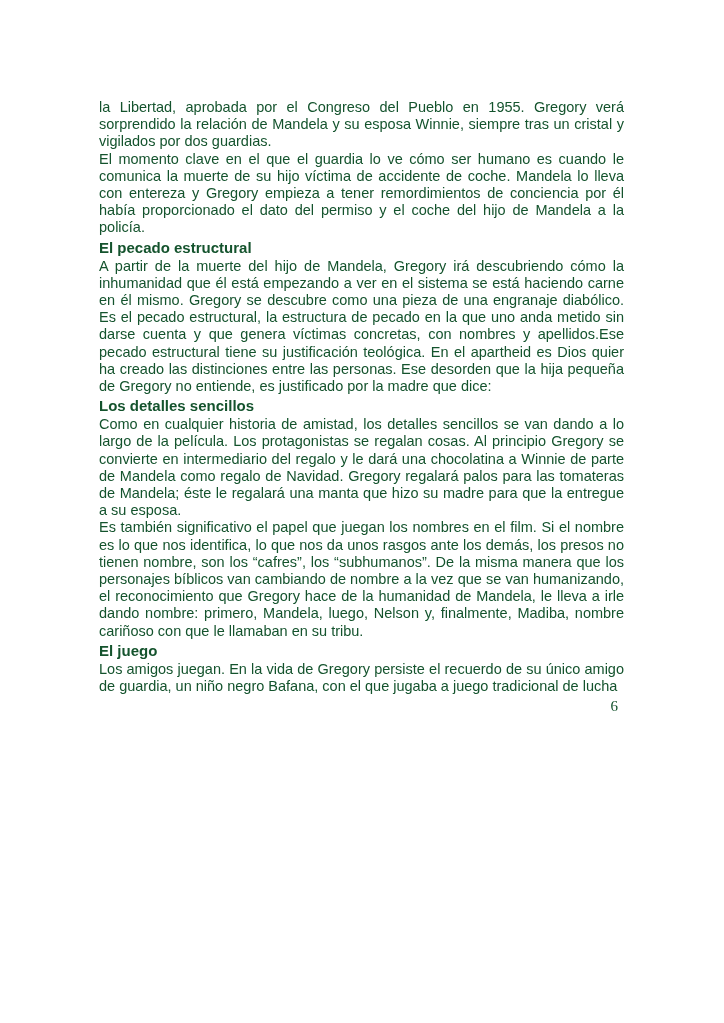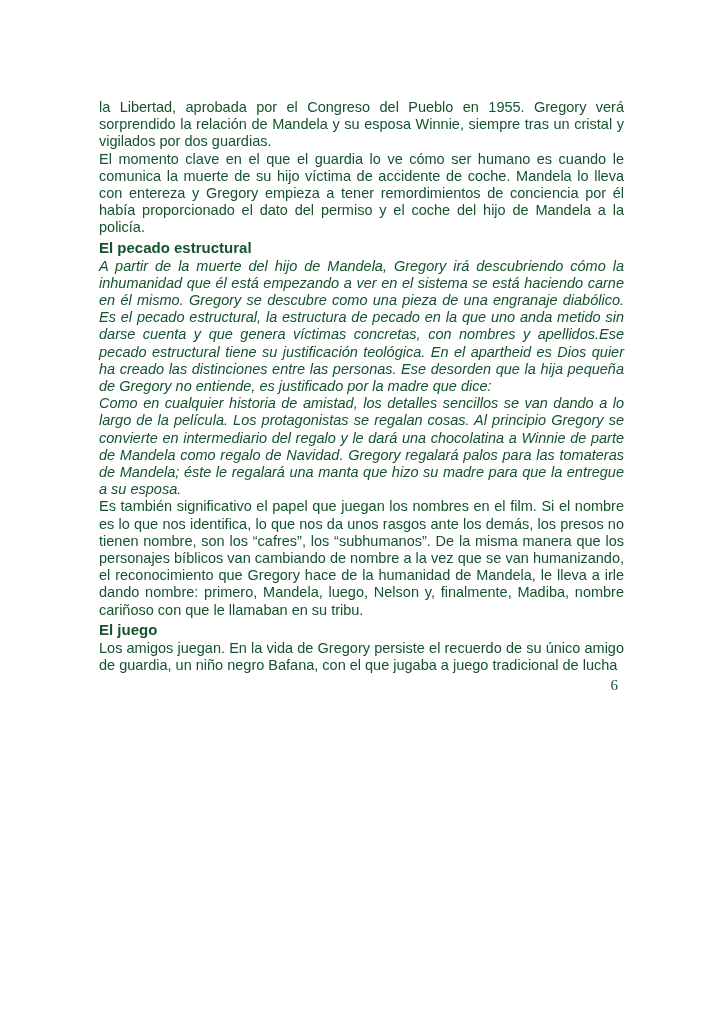--- a/index.html
+++ b/index.html
@@ -33,21 +33,21 @@
   }
   h2.heading {
     margin: 0;
     font-size: 15px;
     line-height: 21px;
     font-weight: bold;
     text-align: left;
   }
   .mt-para       { margin-top: 18px; }
   .mt-h-small    { margin-top: 13px; }
-  .mt-p-after-h  { margin-top: 18px; font-style: italic; }
+  .mt-p-after-h  { margin-top: 18px; }
   .mt-quote      { margin-top: 14px; }
   .mt-h-large    { margin-top: 24px; }
   .mt-h-nombre   { margin-top: 20px; }
   .mt-p-tight    { margin-top: 13px; }
   .mt-h-juego    { margin-top: 31px; }
   .mt-p-last     { margin-top: 17px; }
   .page-number {
     margin-top: 3px;
     padding-right: 6px;
     text-align: right;
@@ -64,20 +64,21 @@
 
     <p class="body">la Libertad, aprobada por el Congreso del Pueblo en 1955. Gregory verá sorprendido la relación de Mandela y su esposa Winnie, siempre tras un cristal y vigilados por dos guardias.</p>
 
     <p class="body mt-para">El momento clave en el que el guardia lo ve cómo ser humano es cuando le comunica la muerte de su hijo víctima de accidente de coche. Mandela lo lleva con entereza y Gregory empieza a tener remordimientos de conciencia por él había proporcionado el dato del permiso y el coche del hijo de Mandela a la policía.</p>
 
     <h2 class="heading mt-h-small">El pecado estructural</h2>
 
     <p class="body mt-p-after-h">A partir de la muerte del hijo de Mandela, Gregory irá descubriendo cómo la inhumanidad que él está empezando a ver en el sistema se está haciendo carne en él mismo. Gregory se descubre como una pieza de una engranaje diabólico. Es el pecado estructural, la estructura de pecado en la que uno anda metido sin darse cuenta y que genera víctimas concretas, con nombres y apellidos.Ese pecado estructural tiene su justificación teológica. En el apartheid es Dios quier ha creado las distinciones entre las personas. Ese desorden que la hija pequeña de Gregory no entiende, es justificado por la madre que dice:</p>
 
 
+    <h2 class="heading mt-h-large">Los detalles sencillos</h2>
 
     <p class="body mt-p-after-h">Como en cualquier historia de amistad, los detalles sencillos se van dando a lo largo de la película. Los protagonistas se regalan cosas. Al principio Gregory se convierte en intermediario del regalo y le dará una chocolatina a Winnie de parte de Mandela como regalo de Navidad. Gregory regalará palos para las tomateras de Mandela; éste le regalará una manta que hizo su madre para que la entregue a  su esposa.</p>
 
 
     <p class="body mt-p-tight">Es también significativo el papel que juegan los nombres en el film. Si el nombre es lo que nos identifica, lo que nos da unos rasgos ante los demás, los presos no tienen nombre, son los “cafres”, los “subhumanos”. De la misma manera que los personajes bíblicos van cambiando de nombre a la vez que se van humanizando, el reconocimiento que Gregory hace de la humanidad de Mandela, le lleva a irle dando nombre: primero, Mandela, luego, Nelson y, finalmente, Madiba, nombre cariñoso con que le llamaban en su tribu.</p>
 
     <h2 class="heading mt-h-juego">El juego</h2>
 
     <p class="body mt-p-last">Los amigos juegan. En la vida de Gregory persiste el recuerdo de su único amigo de guardia, un niño negro Bafana, con el que jugaba a juego tradicional de lucha</p>
 

